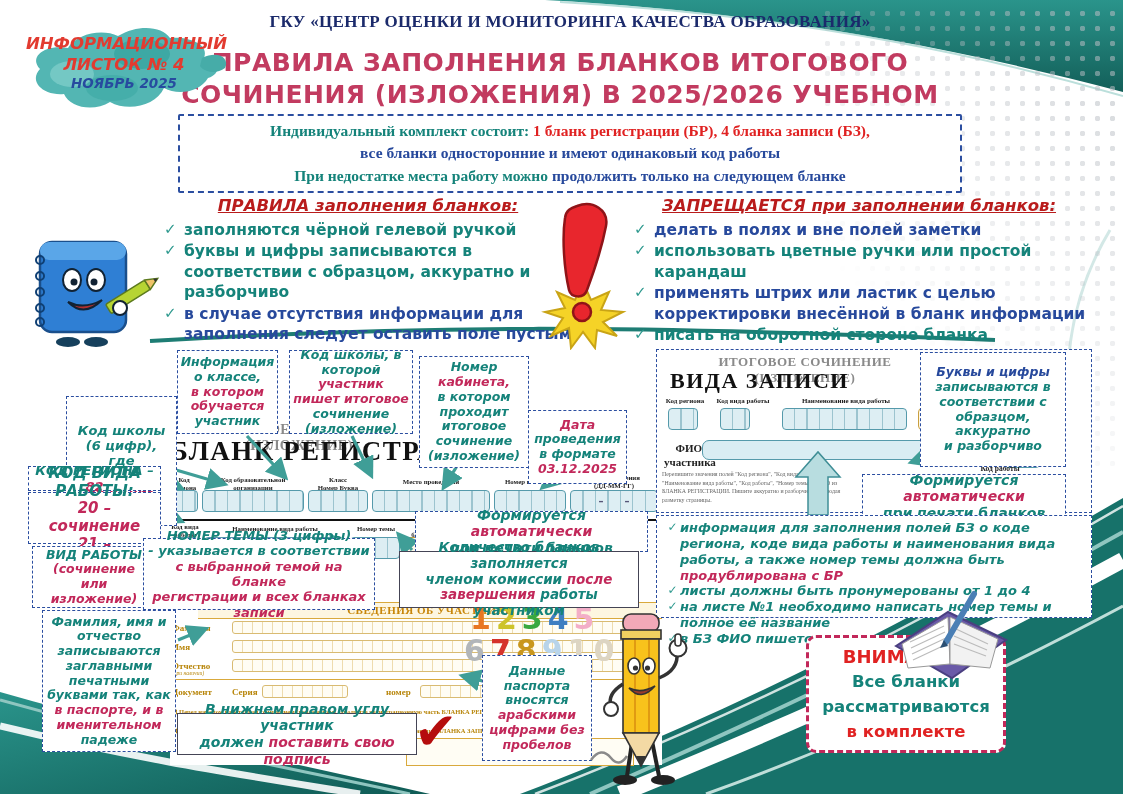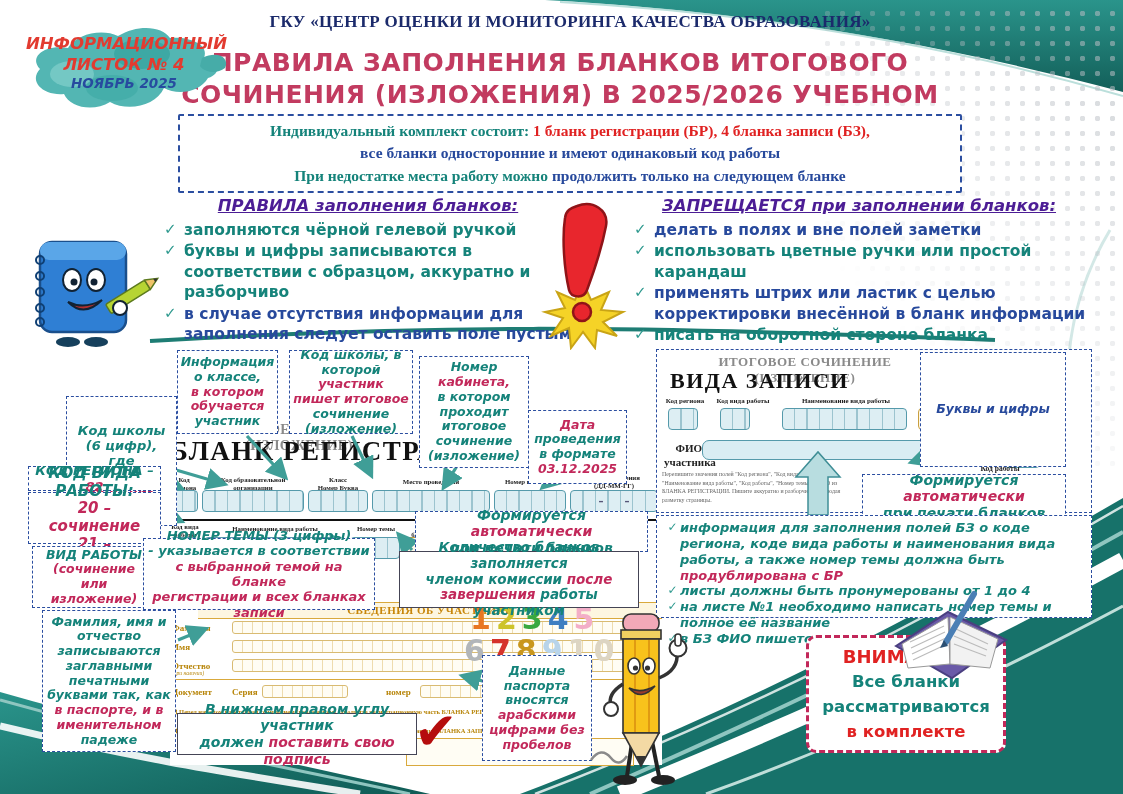--- a/index.html
+++ b/index.html
@@ -12,21 +12,21 @@
   
   .org{position:absolute;left:210px;top:12px;width:720px;text-align:center;
        font:bold 17px "Liberation Serif",serif;color:#1b2a6b;letter-spacing:.3px;}
   .title{position:absolute;left:150px;width:820px;text-align:center;
        font:bold 25px "DejaVu Sans",sans-serif;color:#c23b60;letter-spacing:.5px;}
   .kit{position:absolute;left:178px;top:114px;width:784px;box-sizing:border-box;
        border:2.5px dashed #2b4ea0;border-radius:2px;padding:4px 8px;text-align:center;
        font:bold 15.5px "Liberation Serif",serif;line-height:1.45;background:#fff;}
   
   .rules{position:absolute;}
-  .rtitle{text-align:center;font:bold italic 16.5px "DejaVu Sans",sans-serif;color:#4c1d95;
+  .rtitle{text-align:center;font:bold italic 16.5px "DejaVu Sans",sans-serif;color:#b91c1c;
           text-decoration:underline;margin-bottom:5px;}
   .rrow{display:flex;align-items:flex-start;margin-bottom:1px;}
   .chk{flex:none;width:26px;color:#2f9a8f;font-weight:bold;font-size:15px;padding-left:6px;box-sizing:border-box;}
   .rtext{font:bold 15.5px "DejaVu Sans",sans-serif;line-height:1.32;}
   
   .co{position:absolute;background:#fff;border:1.6px dashed #2b4ea0;box-sizing:border-box;
       display:flex;align-items:center;justify-content:center;text-align:center;z-index:7;}
   .co-in{font:bold italic 12.5px "DejaVu Sans",sans-serif;white-space:pre-line;line-height:1.18;padding:2px 3px;}
   .co-solid{border:1.4px solid #445;}
   
@@ -397,21 +397,24 @@
   <div class="co" style="left:482px;top:655px;width:110px;height:106px">
       <div class="co-in"><span class="c-t">Данные
 паспорта
 вносятся
 </span><span class="c-r">арабскими
 цифрами без
 пробелов</span></div>
     </div>
   <div class="co" style="left:920px;top:352px;width:146px;height:115px">
       <div class="co-in"><span class="c-b">Буквы и цифры
-</span></div>
+</span><span class="c-t">записываются в
+соответствии с
+образцом, аккуратно
+и разборчиво</span></div>
     </div>
   <div class="co" style="left:862px;top:474px;width:204px;height:45px">
       <div class="co-in" style="font-size:14px"><span class="c-t">Формируется </span><span class="c-r">автоматически
 </span><span class="c-t">при печати бланков</span></div>
     </div>
 
   <div class="co" style="left:656px;top:515px;width:436px;height:103px;align-items:flex-start;justify-content:flex-start;padding:4px 6px">
     <div>
       <div class="bzrow">
           <span class="chk2">✓</span>

